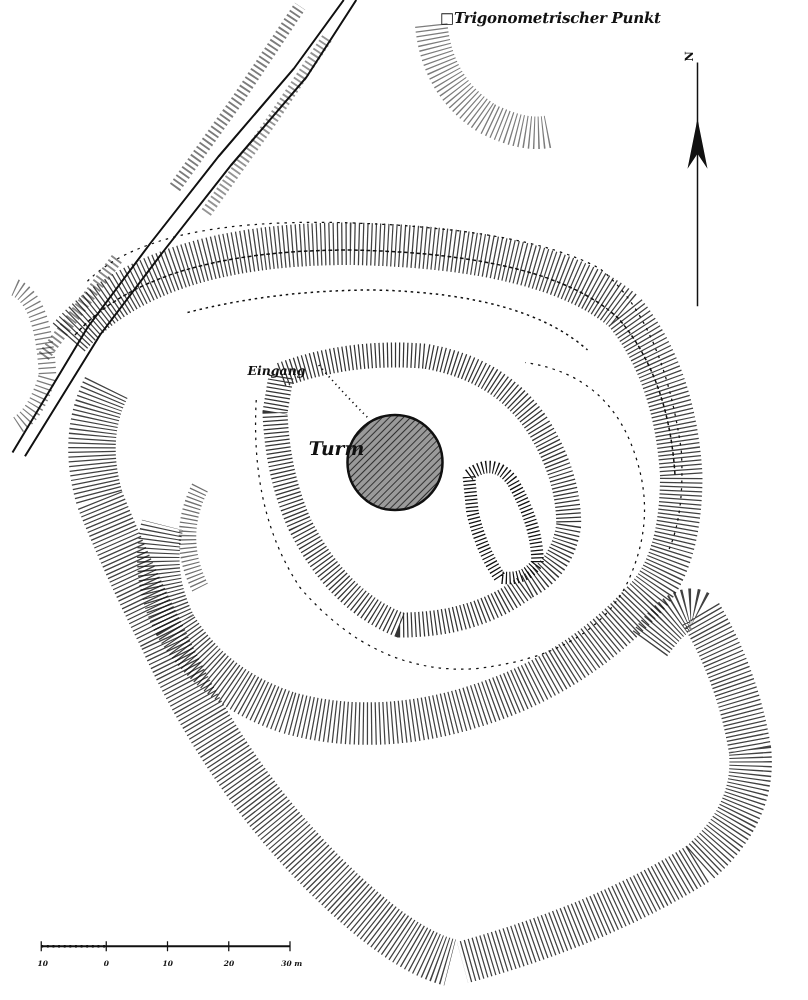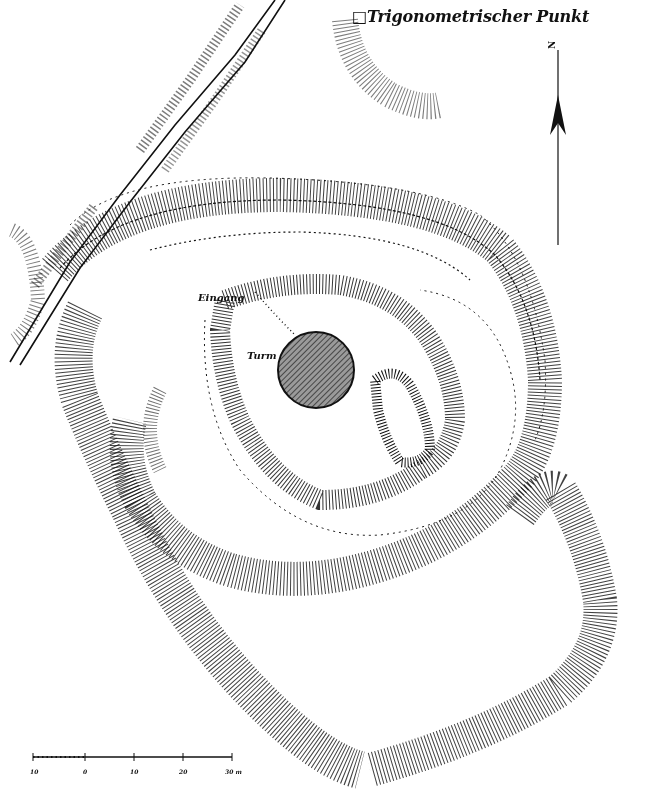--- a/index.html
+++ b/index.html
@@ -1,21 +1,21 @@
 <!DOCTYPE html>
 <html><head>
 <meta charset="utf-8">
 <style>
   html, body { margin: 0; padding: 0; background: #ffffff; }
   body { width: 646px; height: 800px; overflow: hidden; position: relative; font-family: "DejaVu Serif", serif; }
   #map { position: absolute; left: 0; top: 0; width: 646px; height: 800px; }
   .lbl { position: absolute; font-family: "DejaVu Serif", serif; font-style: italic; font-weight: bold; color: #111; white-space: nowrap; }
-  .lbl-trig { left: 352px; top: 7px; font-size: 16px; letter-spacing: -0.2px; }
+  .lbl-trig { left: 352px; top: 7px; font-size: 12px; letter-spacing: -0.2px; }
   .lbl-eing { left: 198px; top: 292px; font-size: 10px; }
-  .lbl-turm { left: 247px; top: 350px; font-size: 10px; }
+  .lbl-turm { left: 247px; top: 350px; font-size: 15px; }
   .north { position: absolute; left: 548px; top: 40px; font-size: 9px; font-weight: bold; transform: rotate(-90deg); color: #111; }
   .scale-labels span { position: absolute; top: 768px; font-size: 6px; font-style: italic; font-weight: bold; color: #111; }
 </style>
 </head>
 <body>
 
 <svg id="map" viewBox="0 0 646 800" xmlns="http://www.w3.org/2000/svg">
   <defs>
     <pattern id="towerHatch" width="4" height="4" patternUnits="userSpaceOnUse" patternTransform="rotate(45)">
       <rect width="4" height="4" fill="#9a9a9a"></rect>

